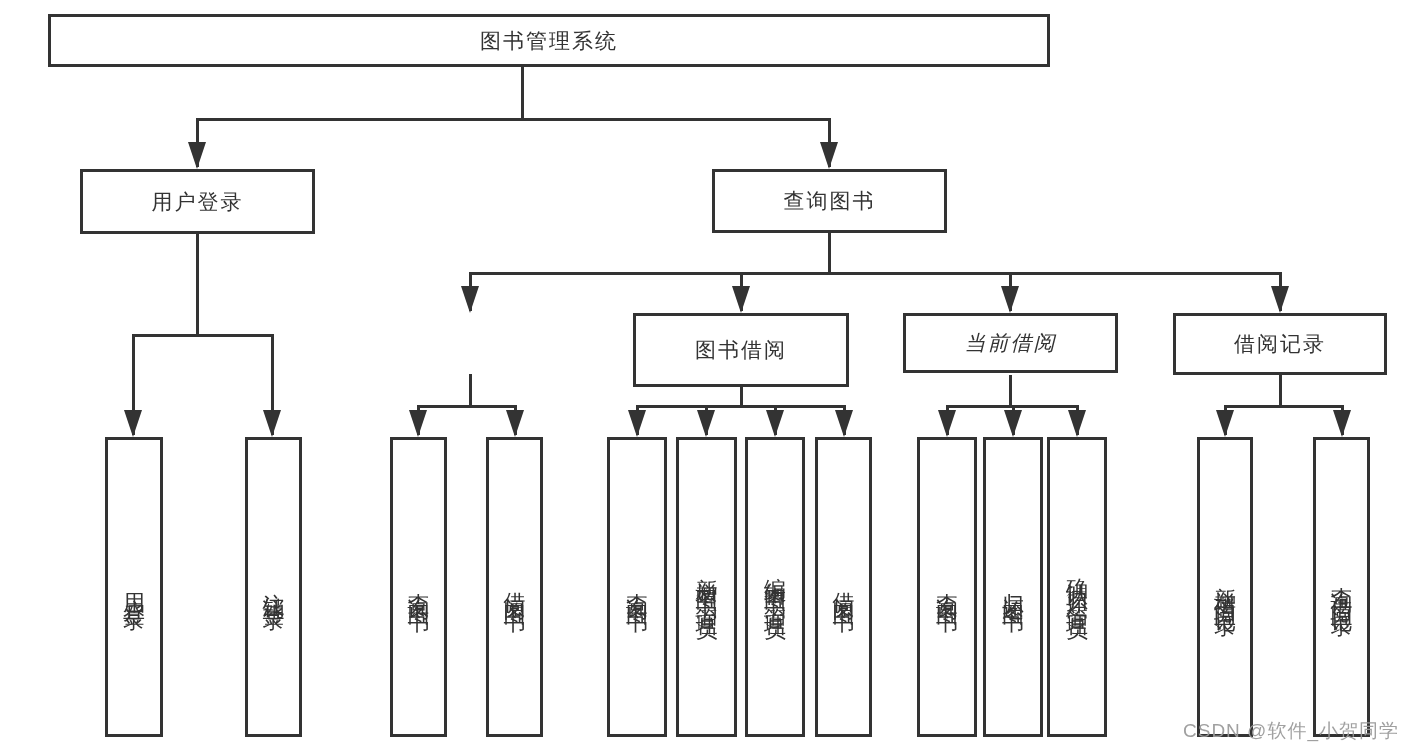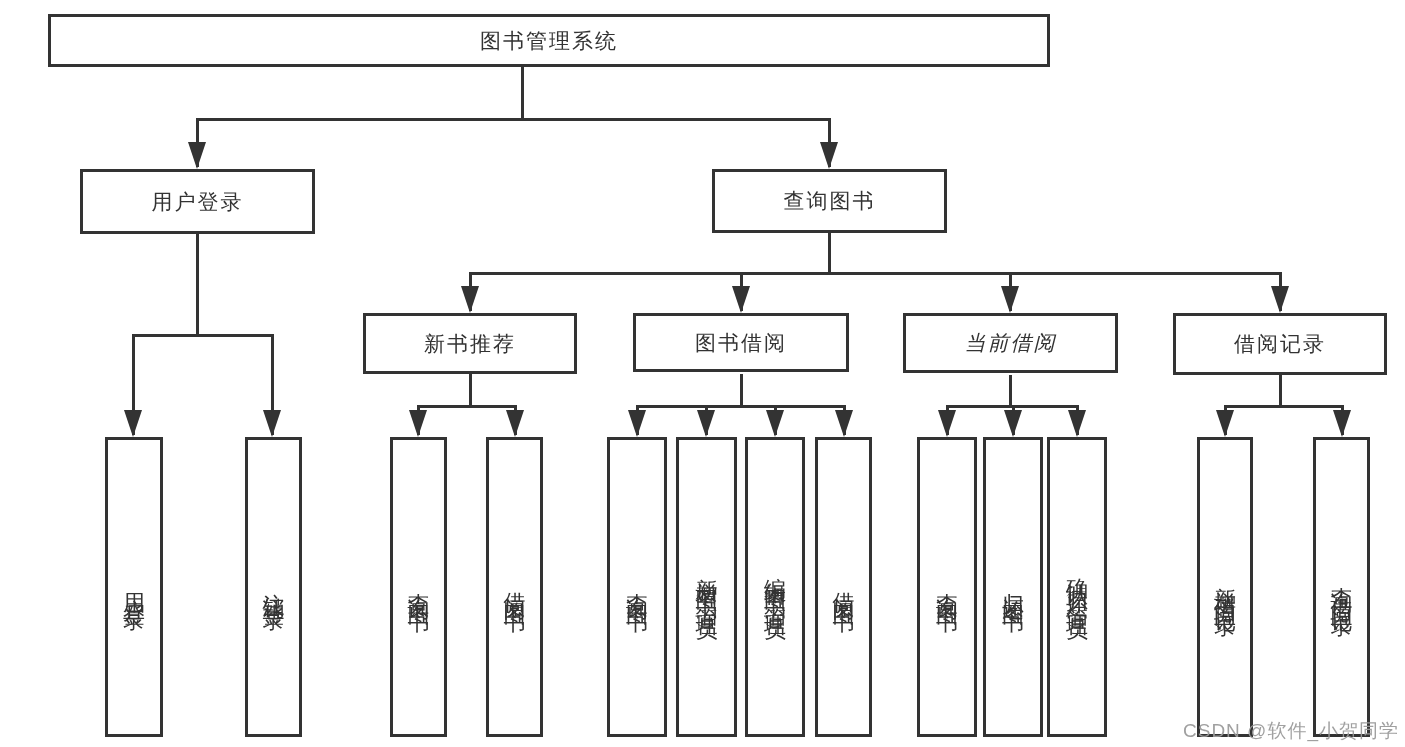--- a/index.html
+++ b/index.html
@@ -86,24 +86,21 @@
     <div class="arrow" style="left: 1333px; top: 410px;"></div>
     <div class="node" style="left: 21px; top: 14px; width: 1002px; height: 53px; margin-left: 27px;">
       <span>图书管理系统</span>
     </div>
     <div class="node" style="left: 80px; top: 169px; width: 235px; height: 65px;">
       <span>用户登录</span>
     </div>
     <div class="node" style="left: 712px; top: 169px; width: 235px; height: 64px;">
       <span>查询图书</span>
     </div>
-    <div class="node" style="left: 363px; top: 313px; width: 214px; height: 61px;">
-      <span>新书推荐</span>
-    </div>
-    <div class="node" style="left: 633px; top: 313px; width: 216px; height: 59px;">
+    <div class="node" style="left: 633px; top: 313px; width: 216px; height: 74px;">
       <span>图书借阅</span>
     </div>
     <div class="node" style="left: 903px; top: 313px; width: 215px; height: 60px; font-style: italic;">
       <span>当前借阅</span>
     </div>
     <div class="node" style="left: 1173px; top: 313px; width: 214px; height: 62px;">
       <span>借阅记录</span>
     </div>
     <div class="node v" style="left: 105px; top: 437px; width: 58px; height: 300px;">
       <span>用户登录</span>

